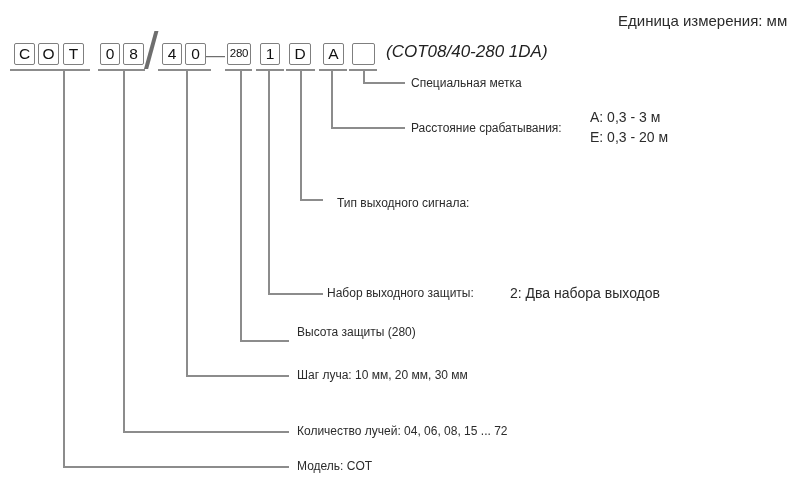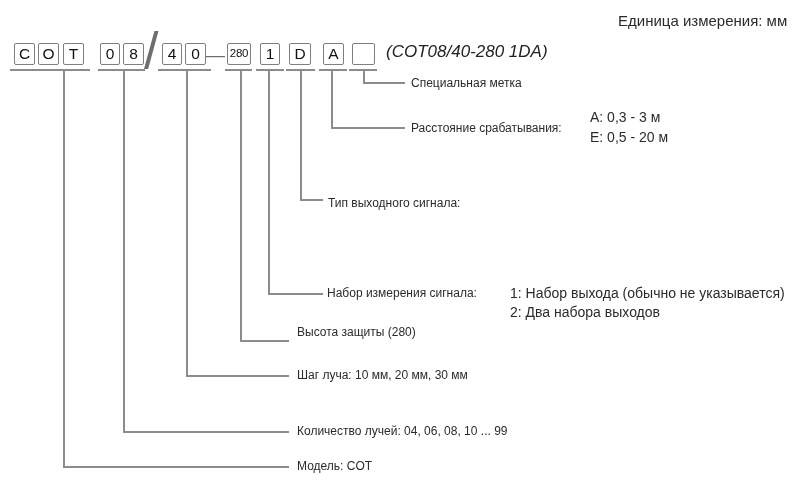--- a/index.html
+++ b/index.html
@@ -78,29 +78,28 @@
   <div class="hl" style="left:240px;top:340px;width:49px"></div>
   <div class="hl" style="left:186px;top:375px;width:103px"></div>
   <div class="hl" style="left:123px;top:431px;width:166px"></div>
   <div class="hl" style="left:63px;top:466px;width:226px"></div>
 
   <div class="lbl" style="left:411px;top:74px">Специальная метка</div>
 
   <div class="lbl" style="left:411px;top:119px">Расстояние срабатывания:</div>
   <div class="opts" style="left:590px;top:107px;line-height:20px">
     <div>A: 0,3 - 3 м</div>
-    <div>E: 0,5 - 20 м</div>
+    <div>E: 0,3 - 20 м</div>
   </div>
 
-  <div class="lbl" style="left:328px;top:194px">Тип выходного сигнала:</div>
+  <div class="lbl" style="left:337px;top:194px">Тип выходного сигнала:</div>
 
-  <div class="lbl" style="left:327px;top:284px">Набор измерения сигнала:</div>
+  <div class="lbl" style="left:327px;top:284px">Набор выходного защиты:</div>
   <div class="opts" style="left:510px;top:284px;line-height:19px">
-    <div>1: Набор выхода (обычно не указывается)</div>
     <div>2: Два набора выходов</div>
   </div>
 
   <div class="lbl" style="left:297px;top:323px">Высота защиты (280)</div>
   <div class="lbl" style="left:297px;top:366px">Шаг луча: 10 мм, 20 мм, 30 мм</div>
-  <div class="lbl" style="left:297px;top:422px">Количество лучей: 04, 06, 08, 10 ... 99</div>
+  <div class="lbl" style="left:297px;top:422px">Количество лучей: 04, 06, 08, 15 ... 72</div>
   <div class="lbl" style="left:297px;top:457px">Модель: COT</div>
 
 </div>
 
 </body></html>

